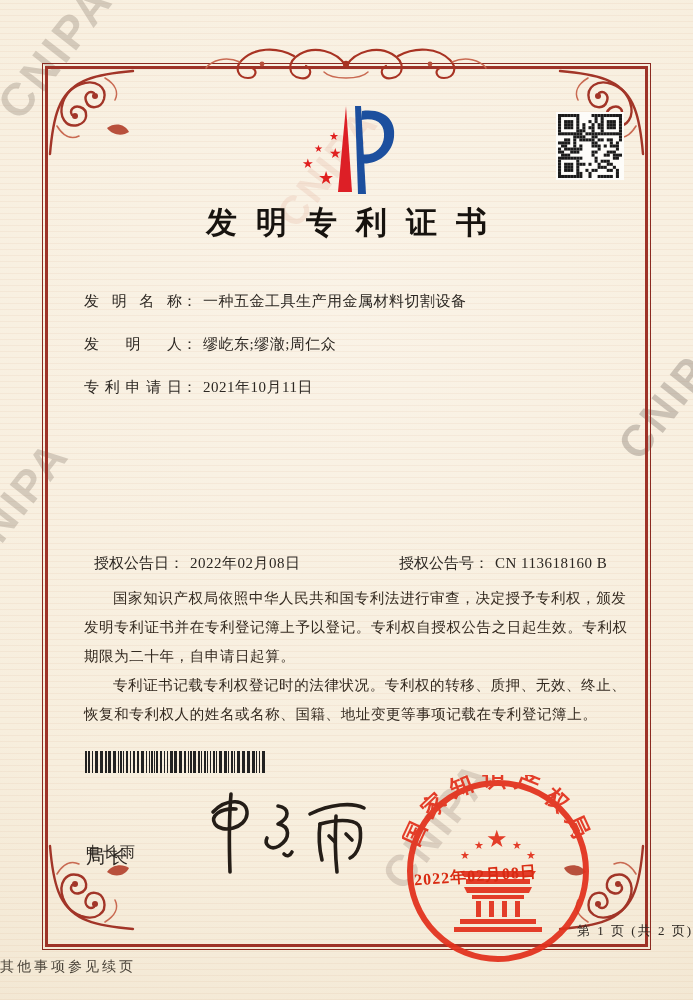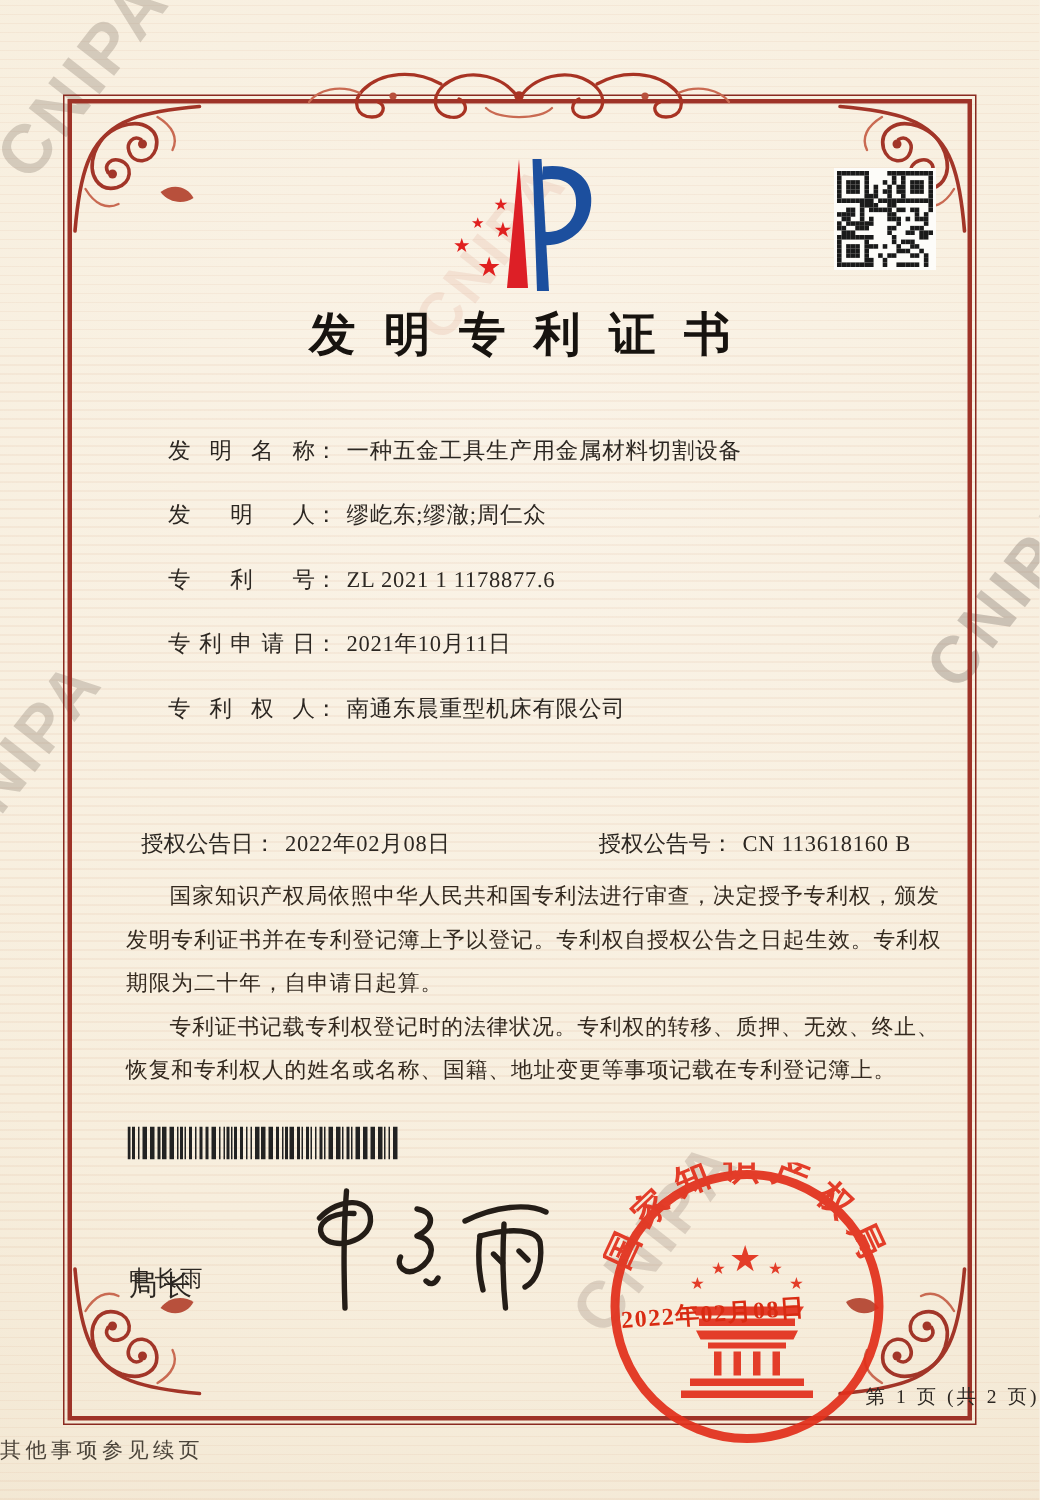--- a/index.html
+++ b/index.html
@@ -39,21 +39,21 @@
 
   .cert-number{position:absolute;left:84px;top:104px;font-size:15px;letter-spacing:5px;color:#3a352f;z-index:4;}
   .logo{position:absolute;left:286px;top:100px;z-index:4;}
   .qr{position:absolute;left:556px;top:112px;z-index:4;background:#fdfcf9;padding:2px;}
 
   .title{position:absolute;left:0;right:0;top:202px;text-align:center;
     font-size:31px;font-weight:bold;color:#17130f;letter-spacing:19px;padding-left:19px;z-index:4;}
 
   .fields{position:absolute;left:84px;top:288px;right:60px;z-index:4;color:#2c2722;}
   .frow{margin-bottom:17px;line-height:26px;font-size:15px;}
-  .flabel{display:inline-block;width:98px;text-align:justify;text-align-last:justify;vertical-align:top;margin-left:28px;}
+  .flabel{display:inline-block;width:98px;text-align:justify;text-align-last:justify;vertical-align:top;}
   .fvalue{margin-left:6px;letter-spacing:0.5px;}
   .grant-row{position:absolute;left:94px;top:550px;right:50px;display:flex;font-size:15px;line-height:26px;color:#2c2722;z-index:4;}
   .grant-a{width:305px;}
 
   .paragraphs{position:absolute;left:84px;top:584px;width:548px;z-index:4;color:#33291f;}
   .paragraphs p{margin:0;font-size:14.5px;line-height:29px;text-indent:2em;letter-spacing:0.6px;}
 
   .barcode{position:absolute;left:85px;top:751px;z-index:4;}
 
   .signer-title{position:absolute;left:86px;top:844px;font-size:19px;letter-spacing:4px;color:#2c2722;z-index:4;}
@@ -383,27 +383,21 @@
   <div class="title">发明专利证书</div>
 
   <div class="fields">
     <div class="frow">
       <span class="flabel">发明名称</span><span>：</span><span class="fvalue">一种五金工具生产用金属材料切割设备</span>
     </div>
     <div class="frow">
       <span class="flabel">发明人</span><span>：</span><span class="fvalue">缪屹东;缪澈;周仁众</span>
     </div>
     <div class="frow">
-      <span class="flabel">专利号</span><span>：</span><span class="fvalue">ZL 2021 1 1178877.6</span>
-    </div>
-    <div class="frow">
       <span class="flabel">专利申请日</span><span>：</span><span class="fvalue">2021年10月11日</span>
-    </div>
-    <div class="frow">
-      <span class="flabel">专利权人</span><span>：</span><span class="fvalue">南通东晨重型机床有限公司</span>
     </div>
   </div>
 
   <div class="grant-row">
     <div class="grant-a">
       <span>授权公告日</span><span>：</span><span class="fvalue">2022年02月08日</span>
     </div>
     <div>
       <span>授权公告号</span><span>：</span><span class="fvalue">CN 113618160 B</span>
     </div>

